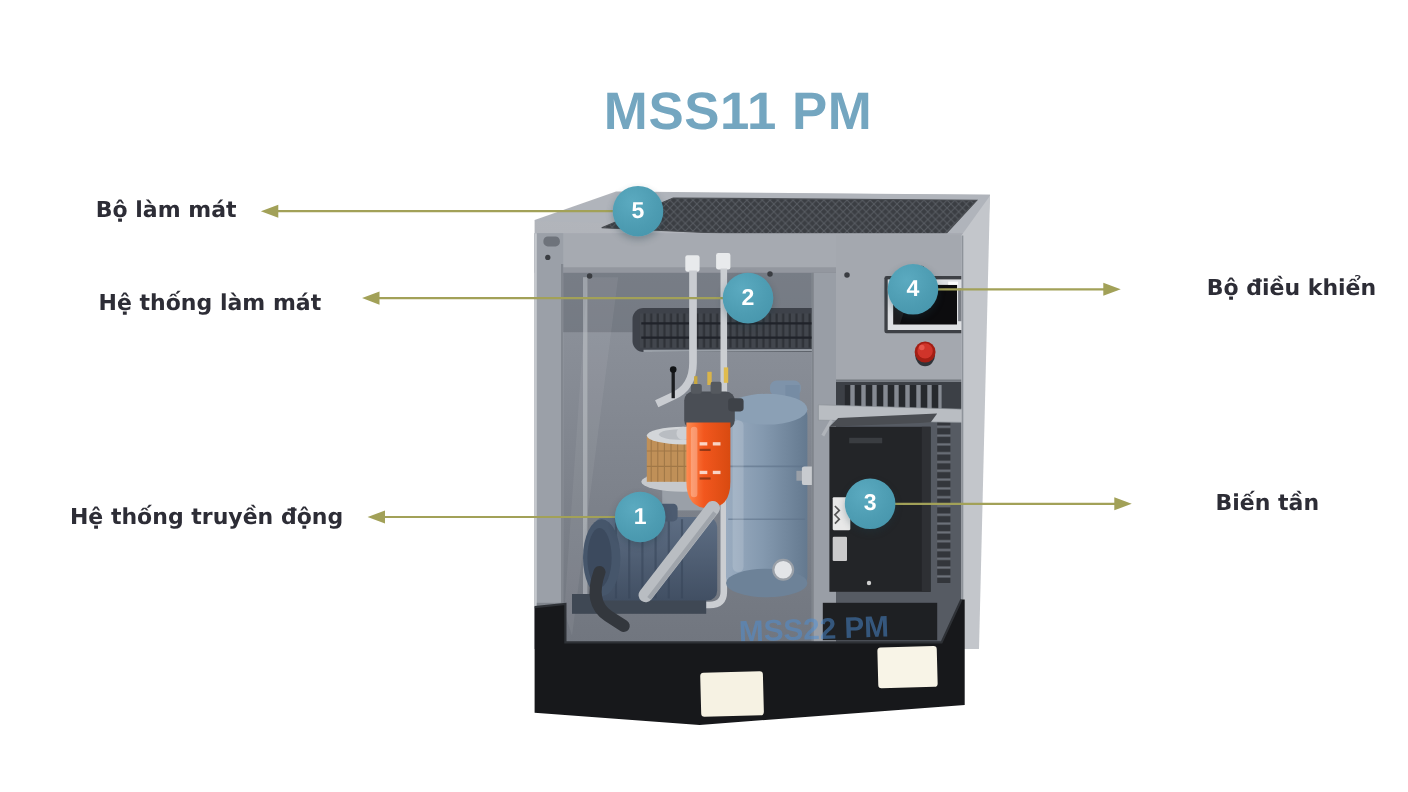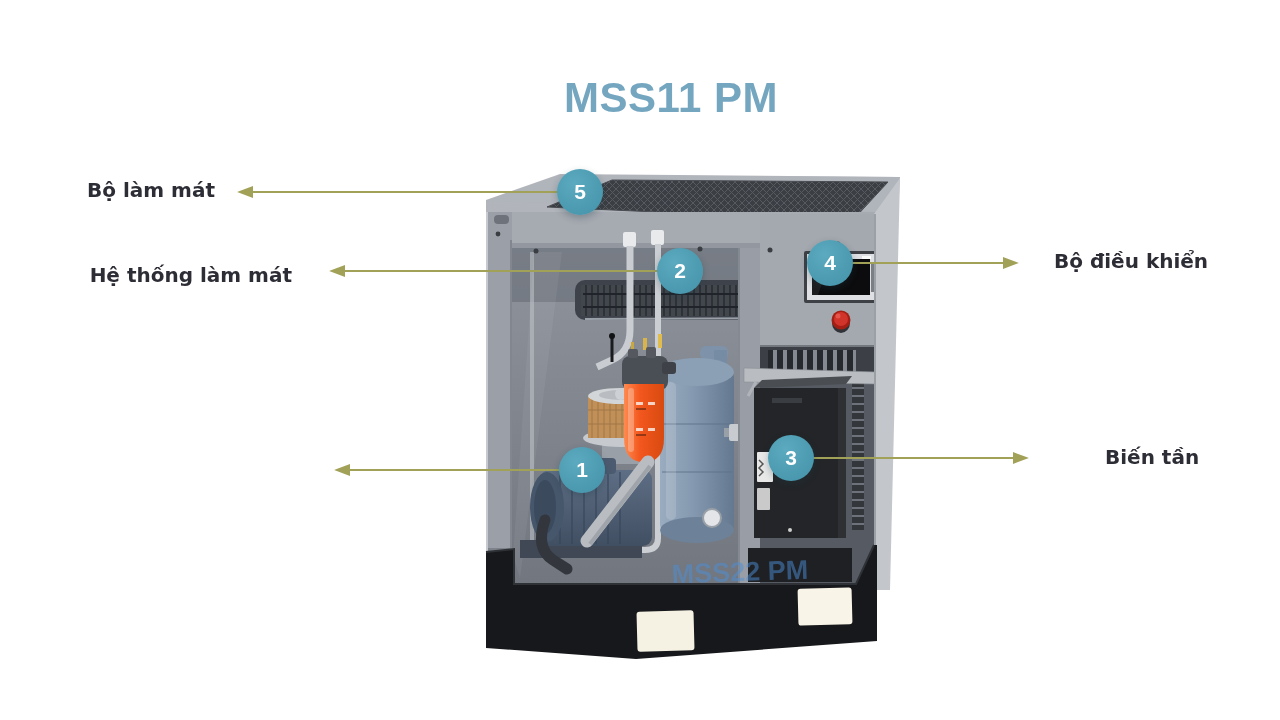--- a/index.html
+++ b/index.html
@@ -8,21 +8,21 @@
     width:1280px;height:720px;
     background:#ffffff;
     overflow:hidden;
     font-family:"DejaVu Sans","Liberation Sans",sans-serif;
   }
   .page-title{
     position:absolute;
     left:71px; top:74px; width:1200px;
     text-align:center;
     font-family:"Liberation Sans",sans-serif;
-    font-size:42px; font-weight:bold;
+    font-size:48px; font-weight:bold;
     color:#74A6C0;
     letter-spacing:0.5px;
   }
   .callout-label{
     position:absolute;
     font-size:20px; font-weight:bold;
     color:#2D2D36;
     line-height:26px;
     white-space:nowrap;
   }
@@ -301,16 +301,17 @@
   </div>
   <div class="badge" style="left:807px;top:240px;">
     <span>4</span>
   </div>
   <div class="badge" style="left:557px;top:169px;">
     <span>5</span>
   </div>
 
   <div class="callout-label left" style="right:1065px;top:177px;">Bộ làm mát</div>
   <div class="callout-label left" style="right:988px;top:262px;">Hệ thống làm mát</div>
-  <div class="callout-label right" style="left:1054px;top:248px;">Bộ điều khiển</div>
+  <div class="callout-label left" style="right:968px;top:456px;">Hệ thống truyền động</div>
+  <div class="callout-label right" style="left:1097px;top:248px;">Bộ điều khiển</div>
   <div class="callout-label right" style="left:1105px;top:444px;">Biến tần</div>
 
 </div>
 
 </body></html>

